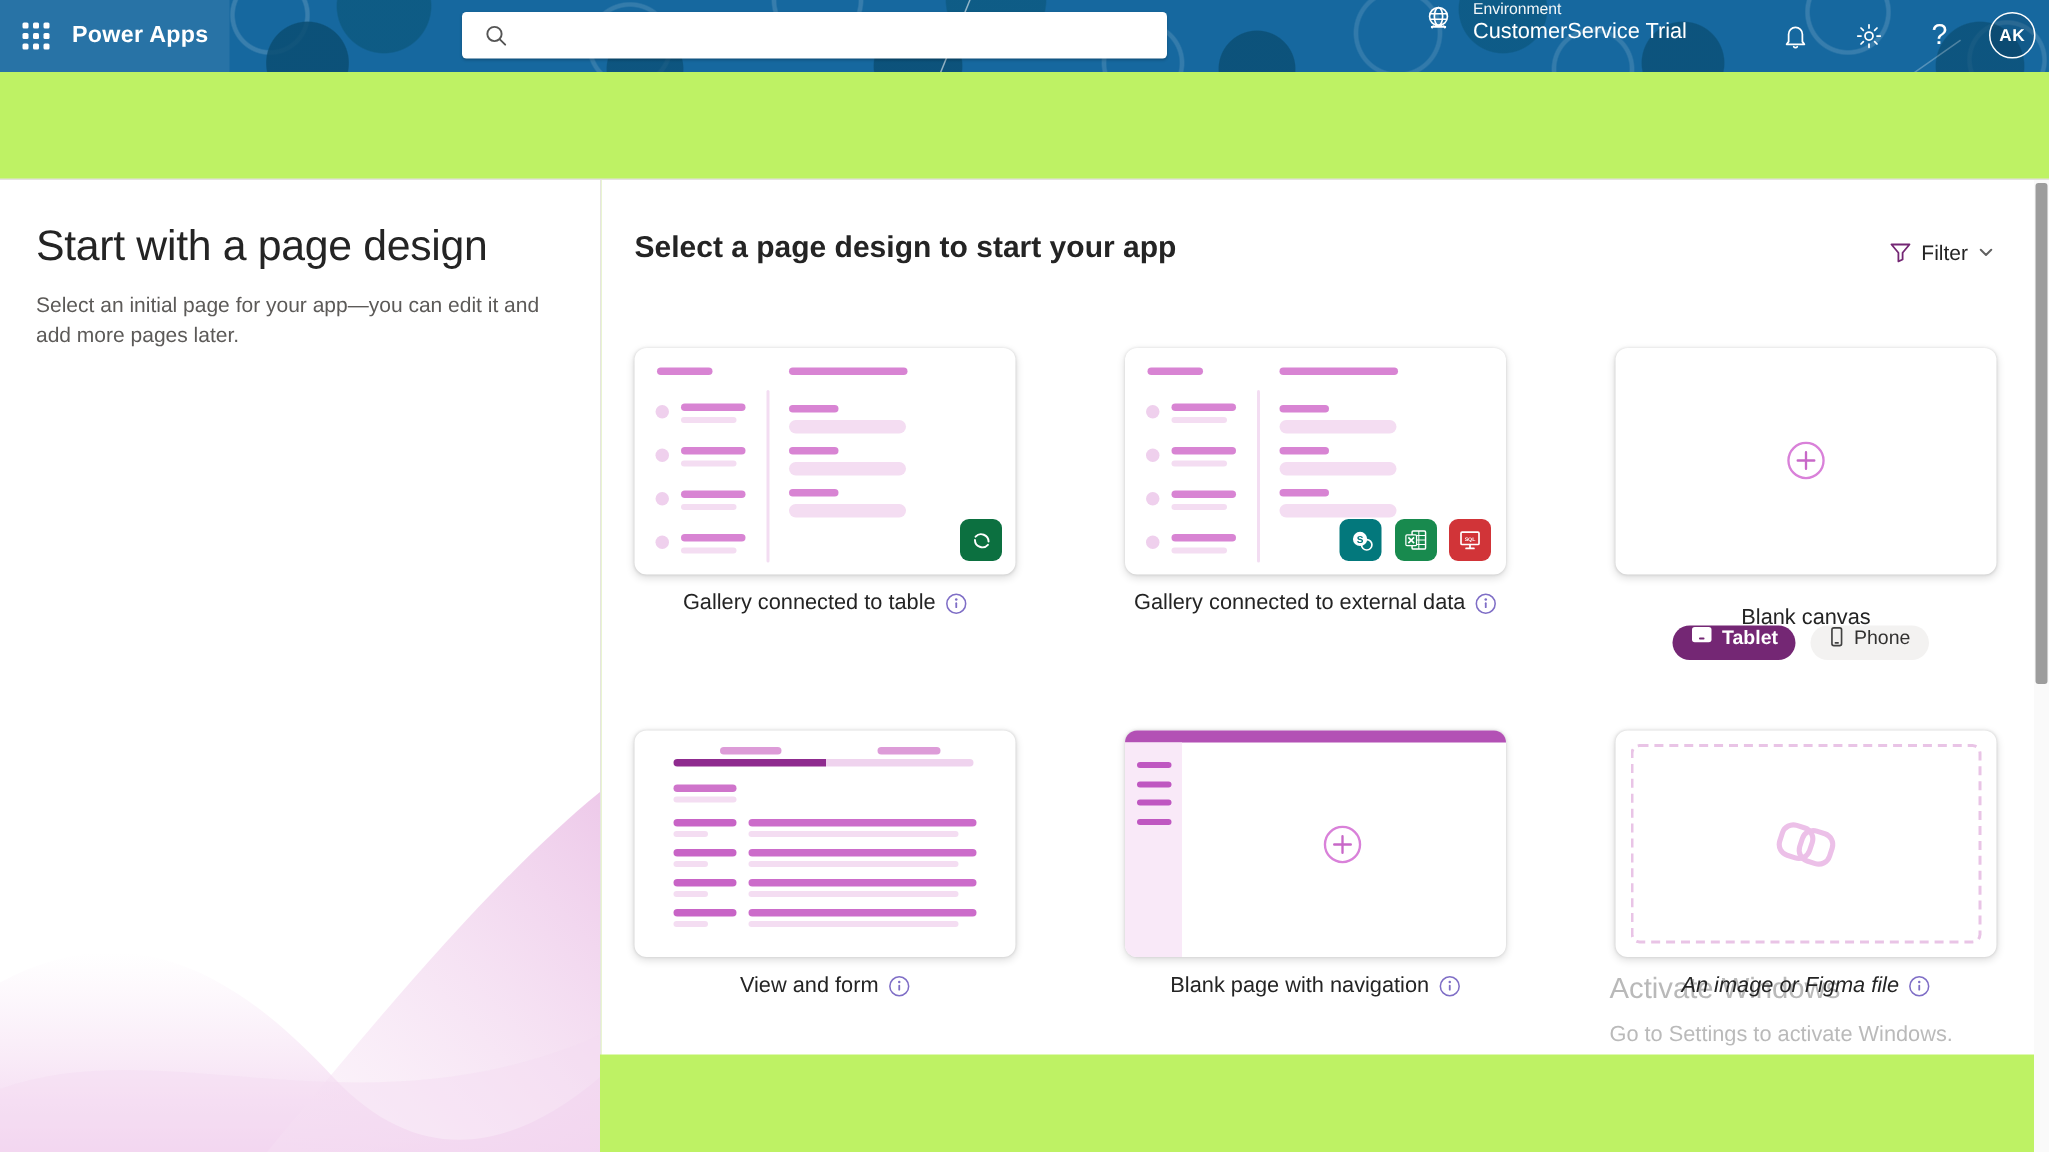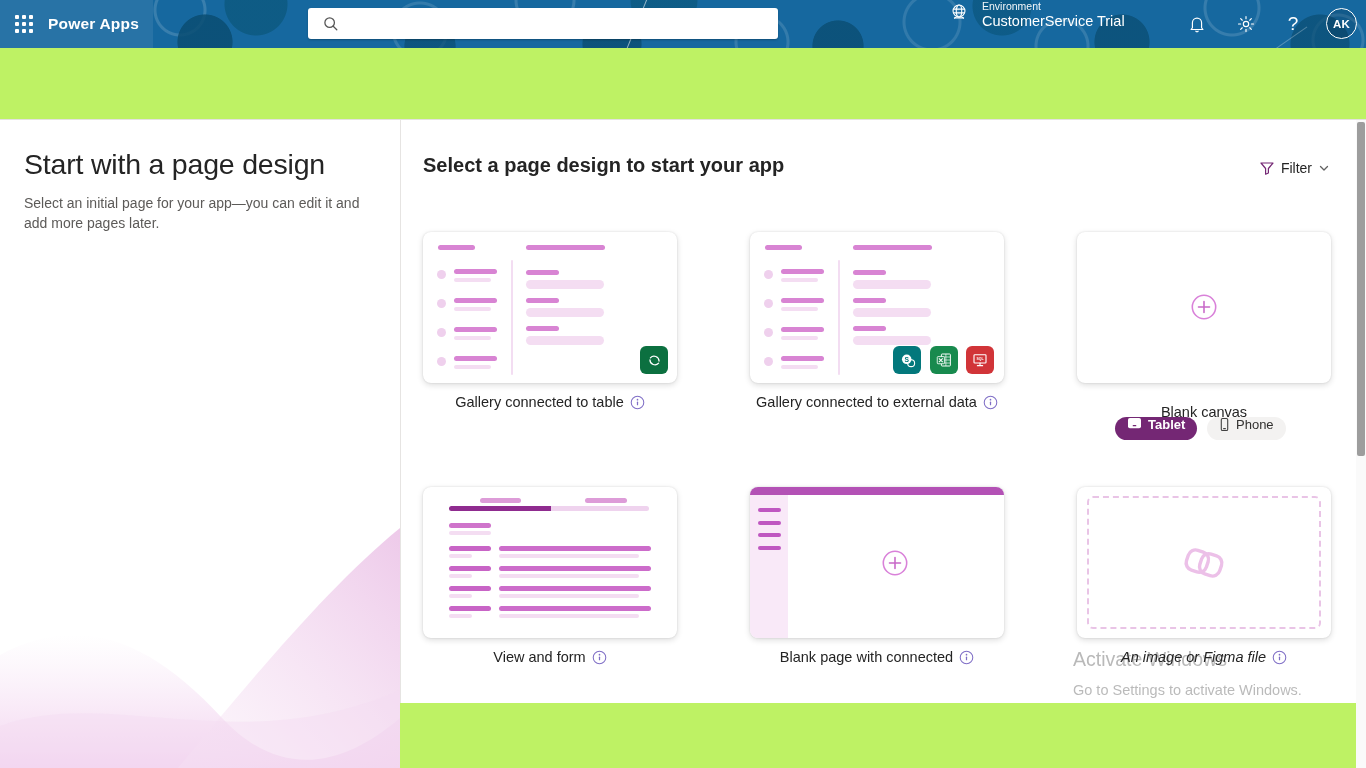--- a/index.html
+++ b/index.html
@@ -366,21 +366,21 @@
 
     <div class="card-label" style="left:22px;top:529px;">
       <span>View and form</span>
       <svg width="15" height="15" viewBox="0 0 16 16">
         <circle cx="8" cy="8" r="6.7" fill="none" stroke="#7f6ec6" stroke-width="1.1"></circle>
         <rect x="7.35" y="7" width="1.3" height="4" rx=".6" fill="#7f6ec6"></rect>
           <circle cx="8" cy="5" r=".9" fill="#7f6ec6"></circle>
       </svg>
     </div>
     <div class="card-label" style="left:349px;top:529px;">
-      <span>Blank page with connected</span>
+      <span>Blank page with navigation</span>
       <svg width="15" height="15" viewBox="0 0 16 16">
         <circle cx="8" cy="8" r="6.7" fill="none" stroke="#7f6ec6" stroke-width="1.1"></circle>
         <rect x="7.35" y="7" width="1.3" height="4" rx=".6" fill="#7f6ec6"></rect>
           <circle cx="8" cy="5" r=".9" fill="#7f6ec6"></circle>
       </svg>
     </div>
     <div class="card-label" style="left:676px;top:529px;font-style:italic;">
       <span>An image or Figma file</span>
       <svg width="15" height="15" viewBox="0 0 16 16">
         <circle cx="8" cy="8" r="6.7" fill="none" stroke="#7f6ec6" stroke-width="1.1"></circle>

